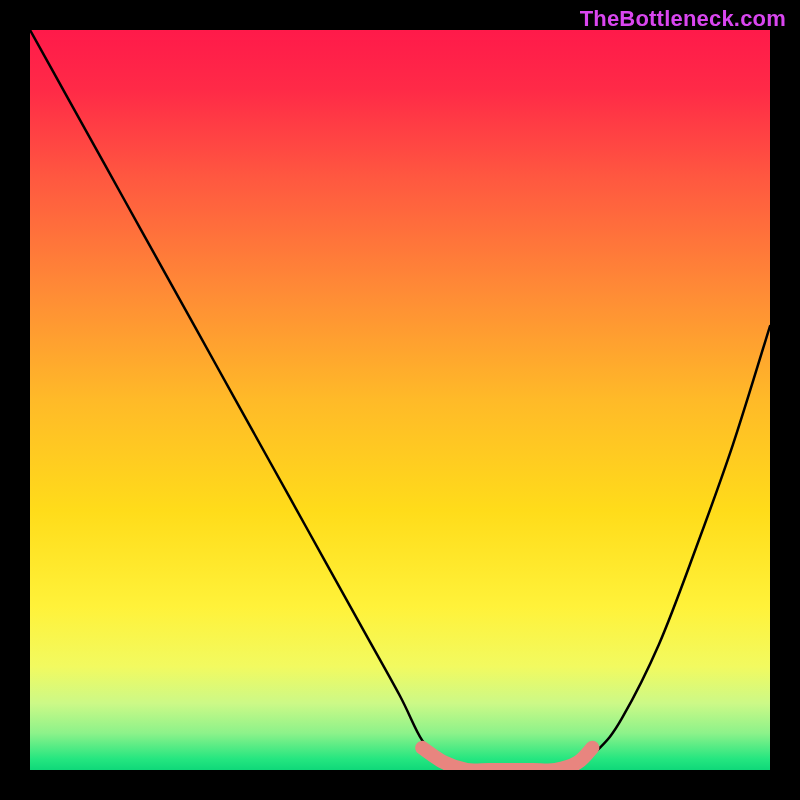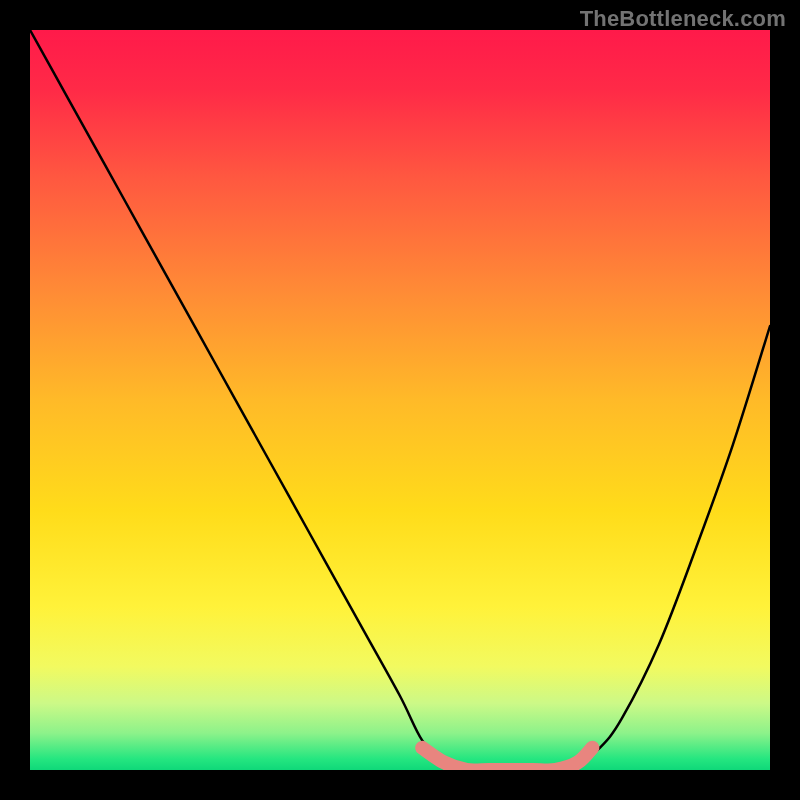--- a/index.html
+++ b/index.html
@@ -16,21 +16,21 @@
     height: 800px;
     background: #000;
   }
   .attribution {
     position: absolute;
     top: 6px;
     right: 14px;
     font-family: Arial, Helvetica, sans-serif;
     font-size: 22px;
     font-weight: bold;
-    color: #737373;
+    color: #d946ef;
     letter-spacing: 0.2px;
   }
   svg.plot {
     position: absolute;
     left: 30px;
     top: 30px;
     width: 740px;
     height: 740px;
     display: block;
   }

